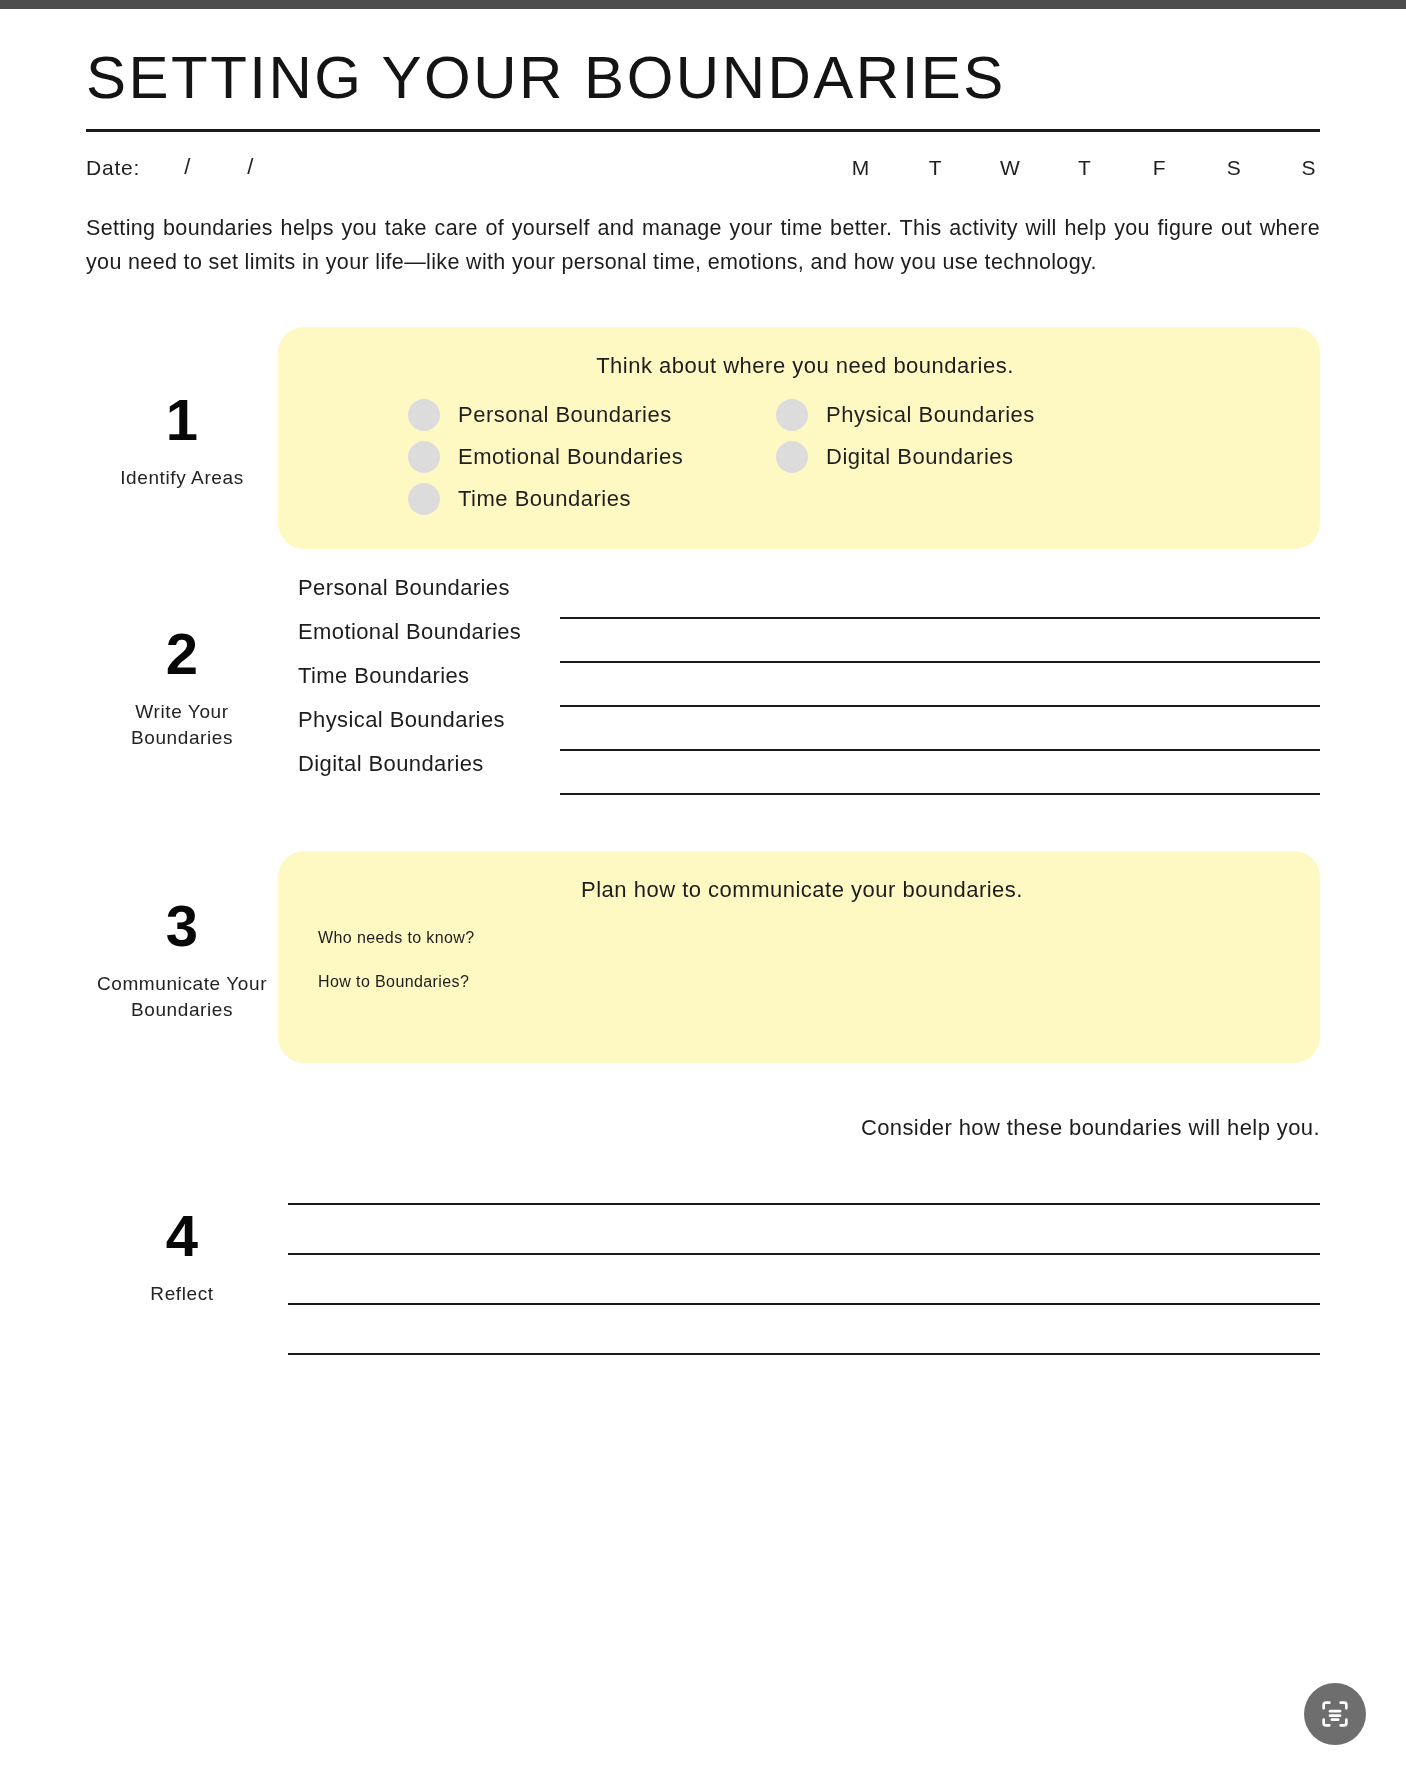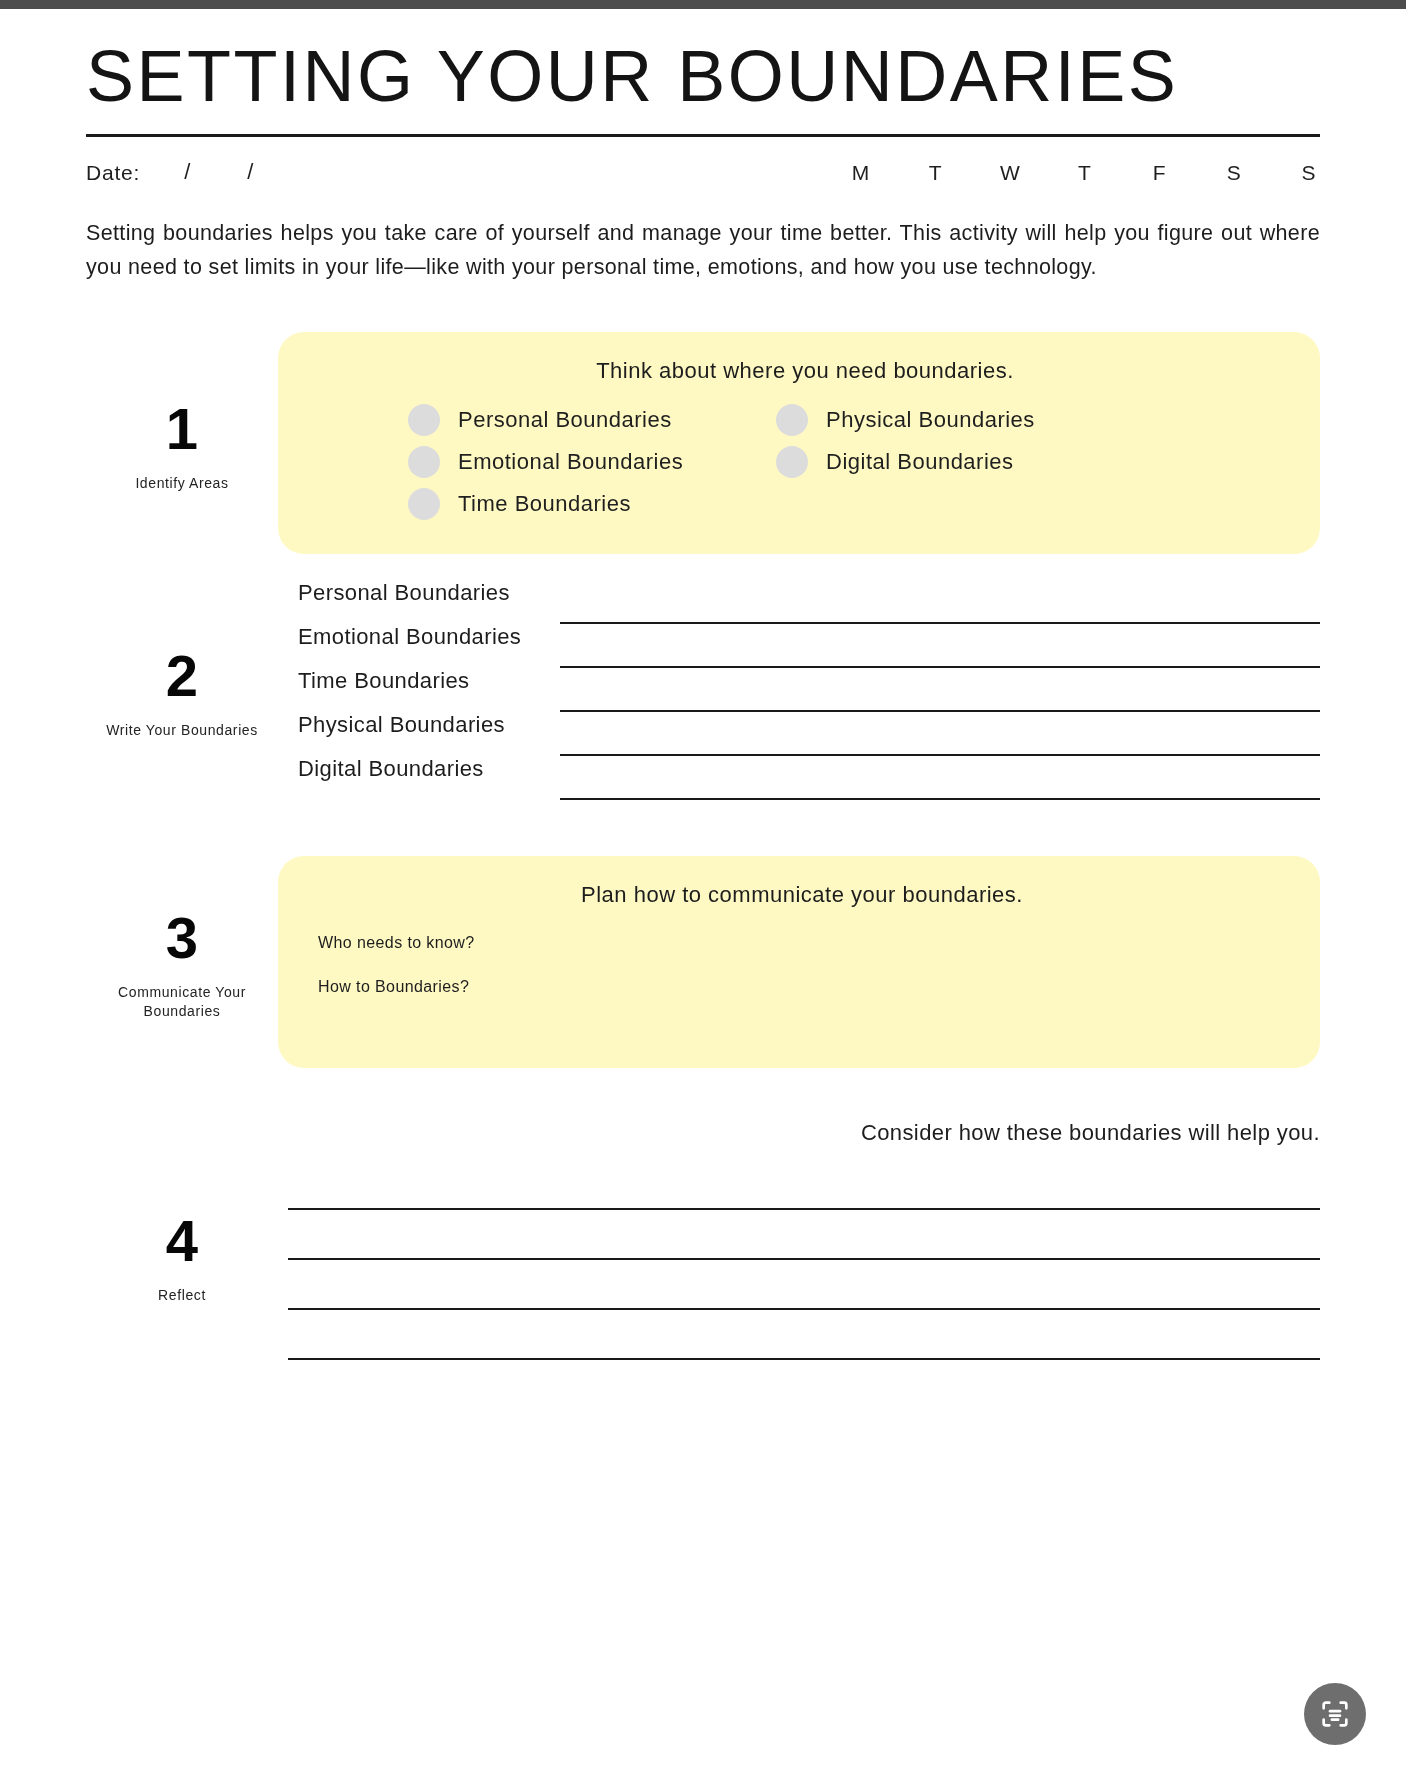--- a/index.html
+++ b/index.html
@@ -40,22 +40,22 @@
     position: absolute;
     top: 9px; left: 0;
     width: 1406px;
     height: 1768px;
     background: #ffffff;
     padding: 0 86px;
   }
 
   
   .title {
-    margin-top: 28px;
-    font-size: 72px;
+    margin-top: 36px;
+    font-size: 60px;
     font-weight: 400;
     letter-spacing: 2.5px;
     color: #141414;
     line-height: 1.1;
     white-space: nowrap;
   }
 
   .title-rule {
     margin-top: 18px;
     height: 3px;
@@ -121,21 +121,21 @@
   .step-num {
     font-size: 58px;
     font-weight: 700;
     color: #070707;
     line-height: 1;
     letter-spacing: 0px;
   }
 
   .step-label {
     margin-top: 16px;
-    font-size: 14px;
+    font-size: 19px;
     color: #232323;
     text-align: center;
     line-height: 1.35;
     letter-spacing: 0.6px;
   }
 
   .panel {
     flex: 1;
     background: #fef9c3;
     border-radius: 26px;

